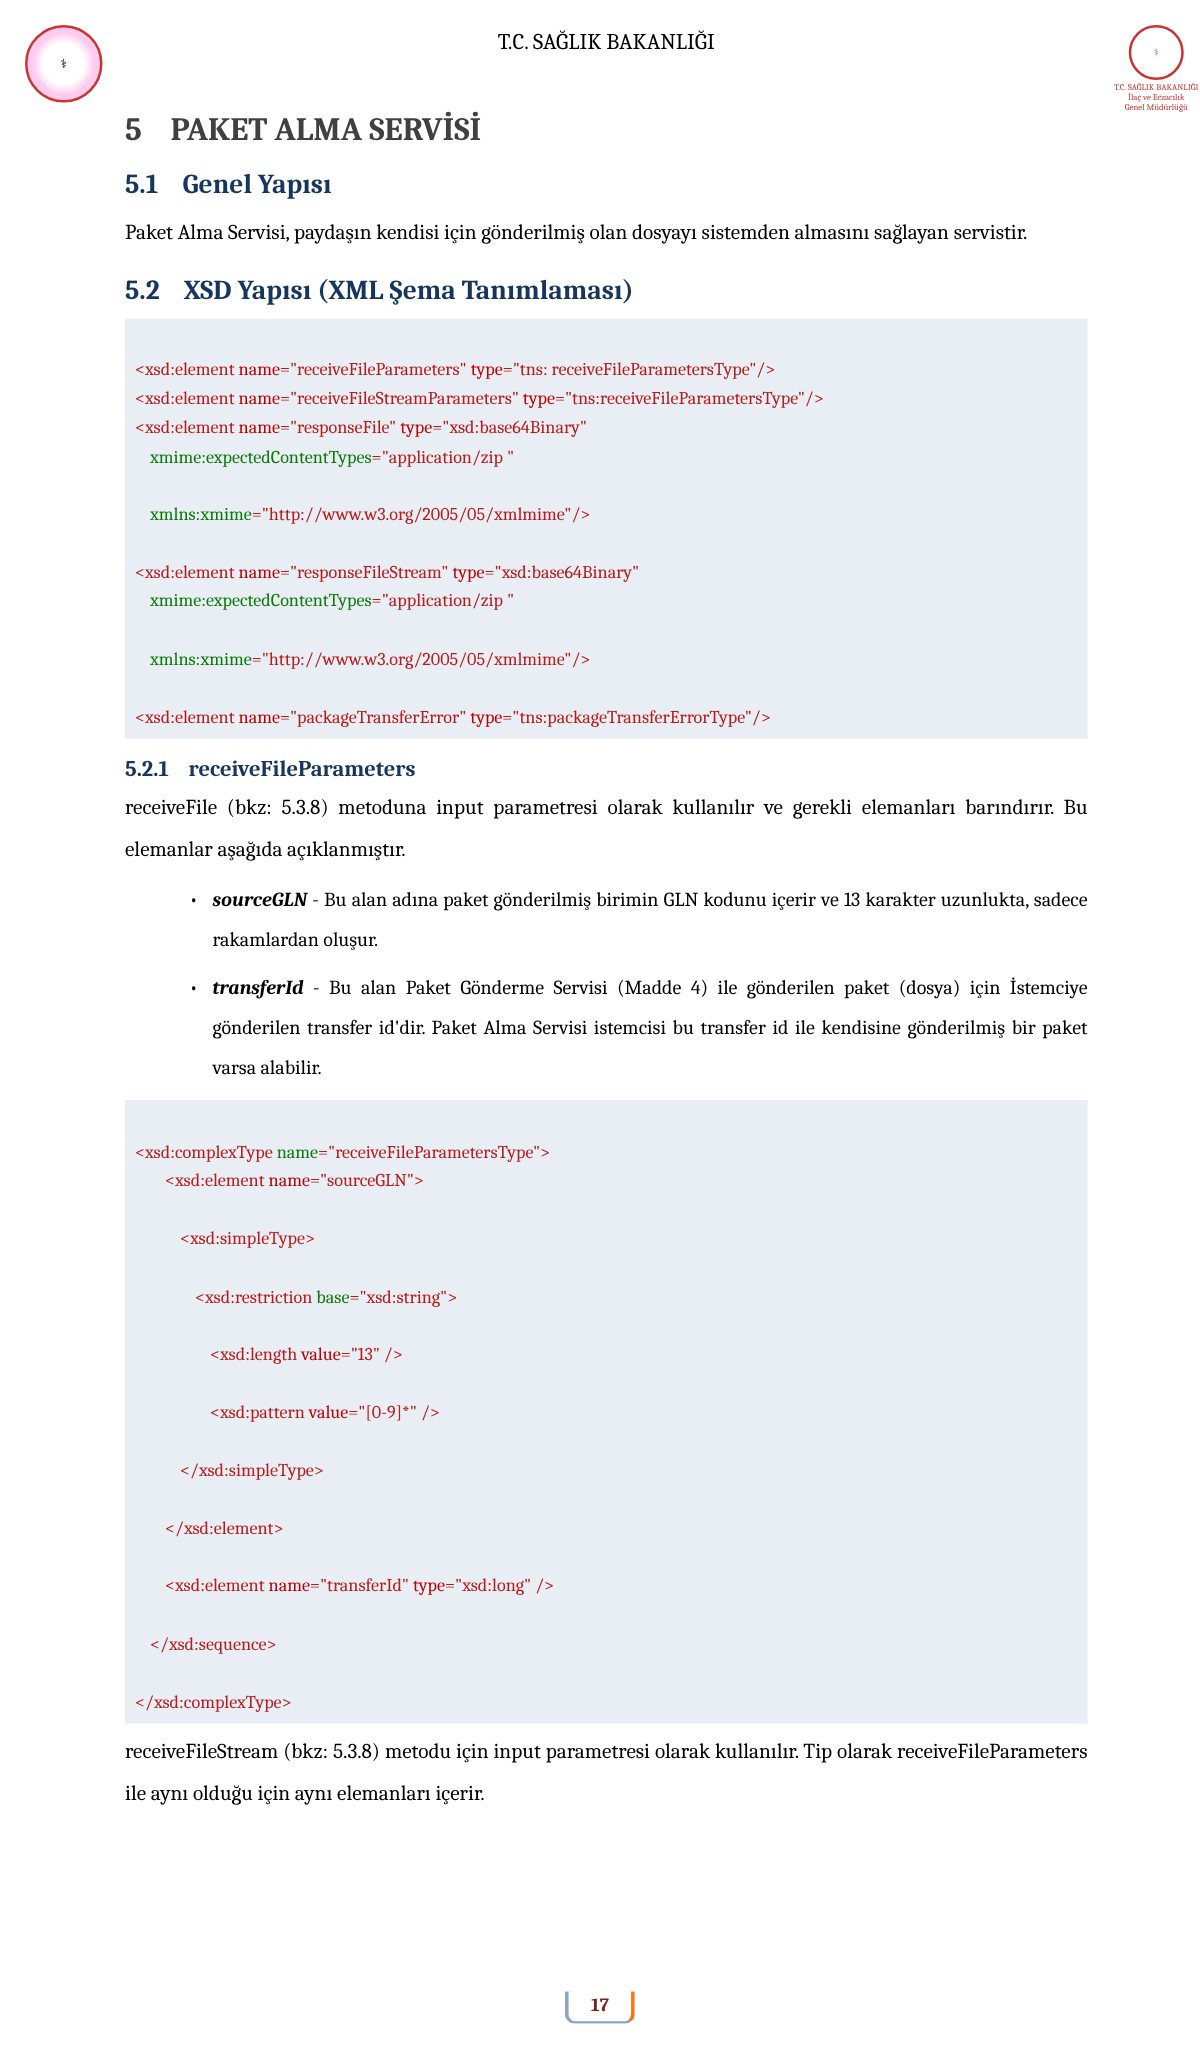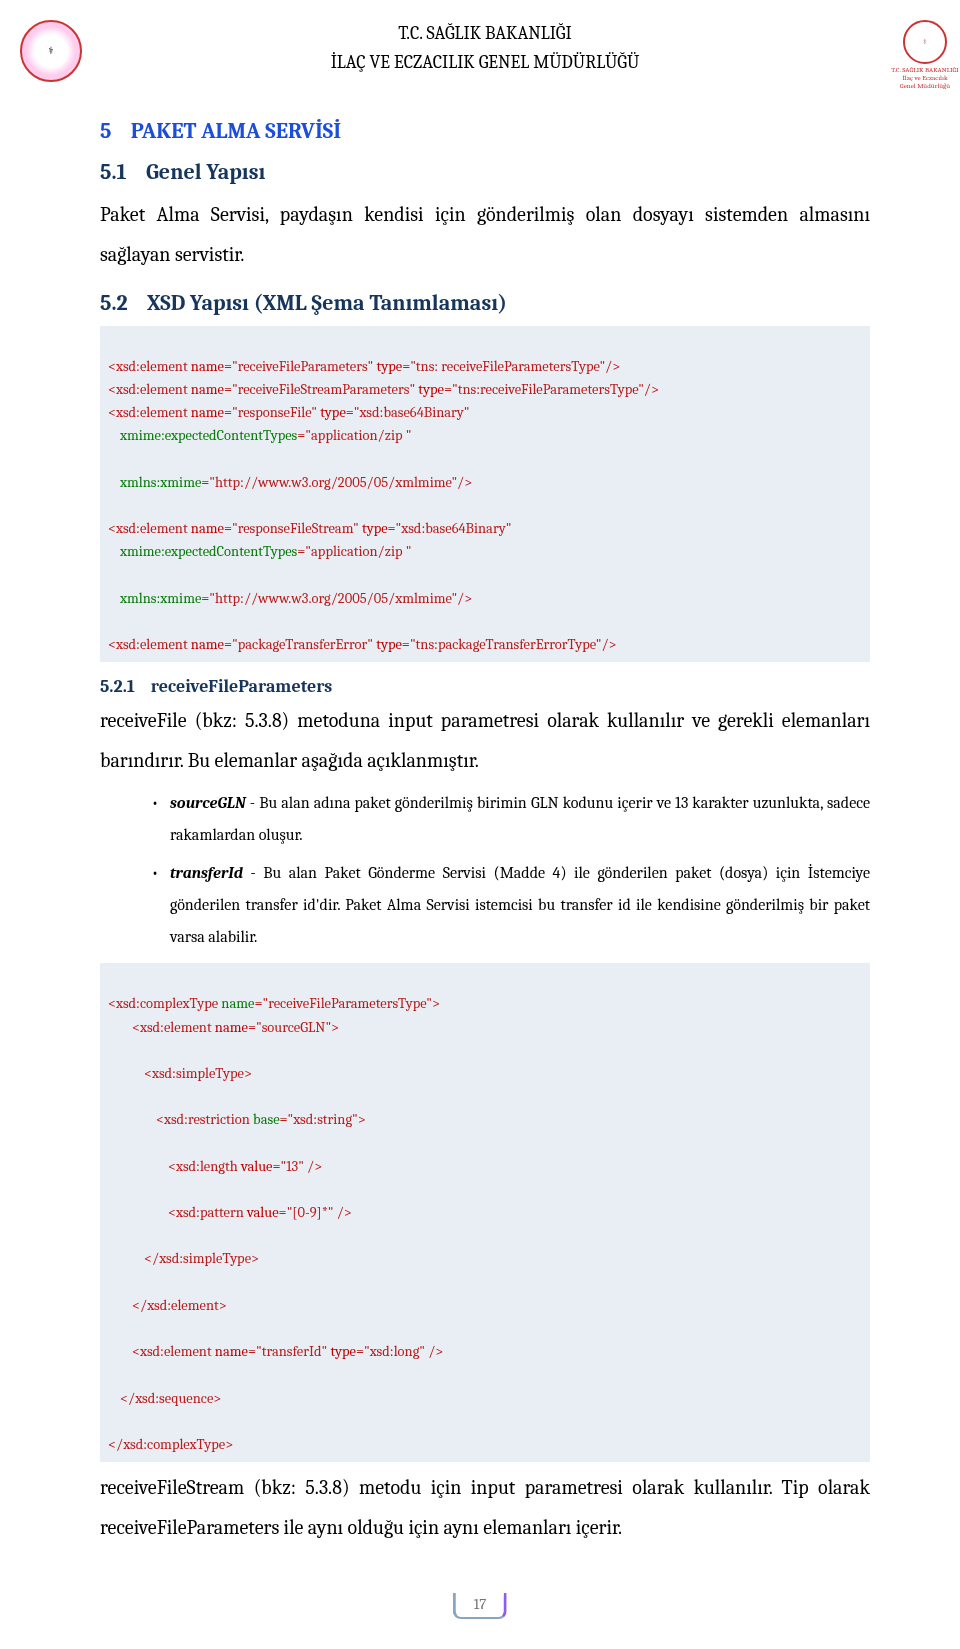--- a/index.html
+++ b/index.html
@@ -45,34 +45,34 @@
     width: 70px;
     text-align:center;
     font-size:7px;
     color:#c33;
   }
   .logo-right-box .seal {
     width:40px;height:40px;margin:0 auto 2px;border:2px solid #c33;border-radius:50%;
     display:flex;align-items:center;justify-content:center;
   }
   h1.section-main {
-    font-size: 22px;
+    font-size: 26px;
     font-variant: small-caps;
-    color: #1d4ed8;
+    color: #404040;
     margin: 30px 0 5px 0;
     font-weight: bold;
   }
   h2.section-sub {
     font-size: 22px;
     color: #17365d;
     margin: 15px 0 10px 0;
     font-weight: bold;
   }
   .body-text {
-    font-size: 20px;
+    font-size: 17px;
     line-height: 2.0;
     text-align: justify;
     margin: 2px 0;
   }
   .code-block {
     background: #e8eef4;
     padding: 6px 8px;
     font-size: 14.5px;
     line-height: 1.6;
     font-family: Cambria, Georgia, serif;
@@ -115,46 +115,46 @@
   .page-num {
     position: absolute;
     bottom: 30px;
     left: 50%;
     transform: translateX(-50%);
     font-size: 15px;
   }
   .page-num-bracket {
     display:inline-block;
     border-left: 3px solid #8aa5c4;
-    border-right: 3px solid #8b5cf6;
+    border-right: 3px solid #f97316;
     border-bottom: 2px solid #8aa5c4;
     border-radius: 0 0 8px 8px;
     padding: 2px 18px 4px;
-    color:#737373;
+    color:#7f1d1d;
+    font-weight:bold;
   }
 </style>
 </head>
 <body>
 
 <div class="page">
 
   <div class="header">
     <div class="logo-left">
       <div class="seal-outer">⚕</div>
     </div>
     <div class="logo-right">
       <div class="logo-right-box">
         <div class="seal">⚕</div>
         <div>T.C. SAĞLIK BAKANLIĞI</div>
         <div>İlaç ve Eczacılık</div>
         <div>Genel Müdürlüğü</div>
       </div>
     </div>
     <div class="header-title">T.C. SAĞLIK BAKANLIĞI</div>
-    <div class="header-title">İLAÇ VE ECZACILIK GENEL MÜDÜRLÜĞÜ</div>
   </div>
 
   <h1 class="section-main">
     <span>5</span>&nbsp;&nbsp;&nbsp;
     <span>PAKET ALMA SERVİSİ</span>
   </h1>
 
   <h2 class="section-sub">
     <span>5.1</span>&nbsp;&nbsp;&nbsp;
     <span>Genel Yapısı</span>

